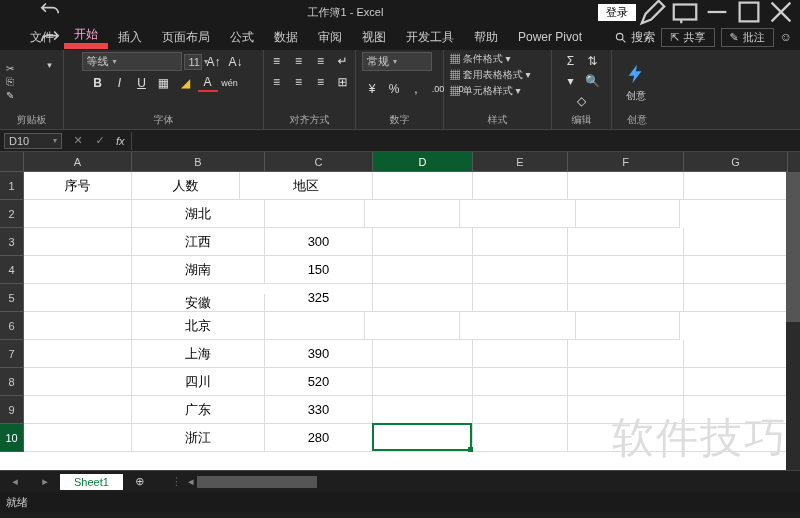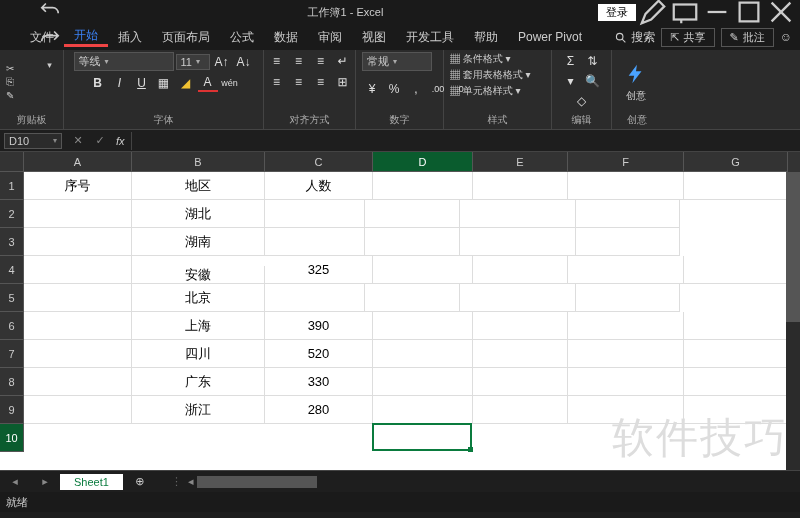--- a/index.html
+++ b/index.html
@@ -13,21 +13,21 @@
 .toggle-knob { width:8px; height:8px; border-radius:50%; background:#888; }
 .qat-btn { width:22px; height:22px; display:flex; align-items:center; justify-content:center; cursor:pointer; }
 .titlebar .center { flex:1; text-align:center; }
 .titlebar .right { display:flex; align-items:center; gap:2px; padding-right:4px; }
 .login-btn { background:#fff; color:#000; padding:1px 8px; font-size:11px; cursor:pointer; }
 .win-btn { width:30px; height:22px; display:flex; align-items:center; justify-content:center; cursor:pointer; }
 
 
 .tabs { height:26px; background:#1a1a1a; display:flex; align-items:center; font-size:12px;padding-left:20px; }
 .tab { padding:0 10px; display:flex; align-items:center; cursor:pointer; color:#ccc; }
-.tab.active { border-bottom:3px solid #ef4444; color:#3b82f6; }
+.tab.active { border-bottom:6px solid #ef4444; color:#f9a8d4; }
 .tabs-right { margin-left:auto; display:flex; align-items:center; gap:6px; padding-right:8px; }
 .share-btn { border:1px solid #555; padding:1px 8px; font-size:11px; cursor:pointer; display:flex; align-items:center; gap:4px; }
 
 
 .ribbon { height:80px; background:#2b2b2b; display:flex; border-bottom:1px solid #444; }
 .ribbon-group { border-right:1px solid #444; display:flex; flex-direction:column; }
 .ribbon-content { flex:1; display:flex; align-items:center; padding:2px 6px; gap:4px; }
 .ribbon-label { text-align:center; font-size:10px; color:#aaa; padding-bottom:2px; }
 .big-btn { display:flex; flex-direction:column; align-items:center; justify-content:center; width:36px; height:56px; cursor:pointer; font-size:10px; gap:2px; }
 .clipboard-icon { width:22px; height:26px; background:linear-gradient(#e8a33d 0 20%, #fff 20% 100%); border:1px solid #888; position:relative; }
@@ -182,21 +182,21 @@
     <div class="ribbon-label">剪贴板</div>
   </div>
 
   <div class="ribbon-group" style="width:200px">
     <div class="ribbon-content" style="flex-direction:column;align-items:center;gap:3px">
       <div class="font-row">
         <div class="combo" style="width:100px">
             <span>等线</span>
             <span class="dd">▾</span>
           </div>
-        <div class="combo" style="width:34px">
+        <div class="combo" style="width:18px">
             <span>11</span>
             <span class="dd">▾</span>
           </div>
         <span class="rbtn">A↑</span>
         <span class="rbtn">A↓</span>
       </div>
       <div class="btn-row">
         <span class="rbtn">
             <b>B</b>
           </span>
@@ -326,38 +326,48 @@
         <div class="colhead" style="width: 108px;">C</div>
         <div class="colhead sel" style="width: 100px;">D</div>
         <div class="colhead" style="width: 95px;">E</div>
         <div class="colhead" style="width: 116px;">F</div>
         <div class="colhead" style="width: 104px;">G</div>
       </div>
     <div class="cells" id="cells">
       <div class="watermark">软件技巧</div>
     <div class="cellrow">
           <div class="cell" style="width: 108px;">序号</div>
+          <div class="cell" style="width: 108px;">人数</div>
           <div class="cell" style="width: 133px;">地区</div>
-          <div class="cell" style="width: 108px;">人数</div>
           <div class="cell" style="width: 100px;"></div>
           <div class="cell" style="width: 95px;"></div>
           <div class="cell" style="width: 116px;"></div>
           <div class="cell" style="width: 104px;"></div>
         </div>
         <div class="cellrow">
           <div class="cell" style="width: 108px;"></div>
           <div class="cell" style="width: 133px;">湖北</div>
           <div class="cell" style="width: 100px;"></div>
           <div class="cell" style="width: 95px;"></div>
           <div class="cell" style="width: 116px;"></div>
           <div class="cell" style="width: 104px;"></div>
         </div>
         <div class="cellrow">
           <div class="cell" style="width: 108px;"></div>
+          <div class="cell" style="width: 133px;">江西</div>
+          <div class="cell" style="width: 108px;">300</div>
+          <div class="cell" style="width: 100px;"></div>
+          <div class="cell" style="width: 95px;"></div>
+          <div class="cell" style="width: 116px;"></div>
+          <div class="cell" style="width: 104px;"></div>
+        </div>
+        <div class="cellrow">
+          <div class="cell" style="width: 108px;"></div>
           <div class="cell" style="width: 133px;">湖南</div>
+          <div class="cell" style="width: 108px;">150</div>
           <div class="cell" style="width: 100px;"></div>
           <div class="cell" style="width: 95px;"></div>
           <div class="cell" style="width: 116px;"></div>
           <div class="cell" style="width: 104px;"></div>
         </div>
         <div class="cellrow">
           <div class="cell" style="width: 108px;"></div>
           <div class="cell" style="width: 133px; margin-top: 10px;">安徽</div>
           <div class="cell" style="width: 108px;">325</div>
           <div class="cell" style="width: 100px;"></div>

